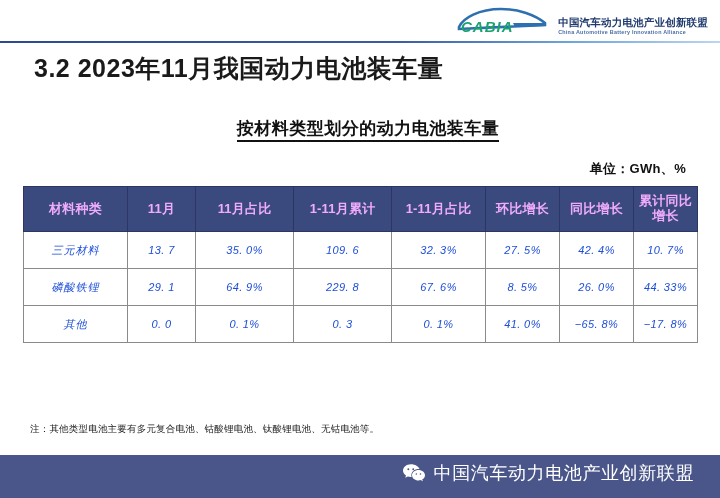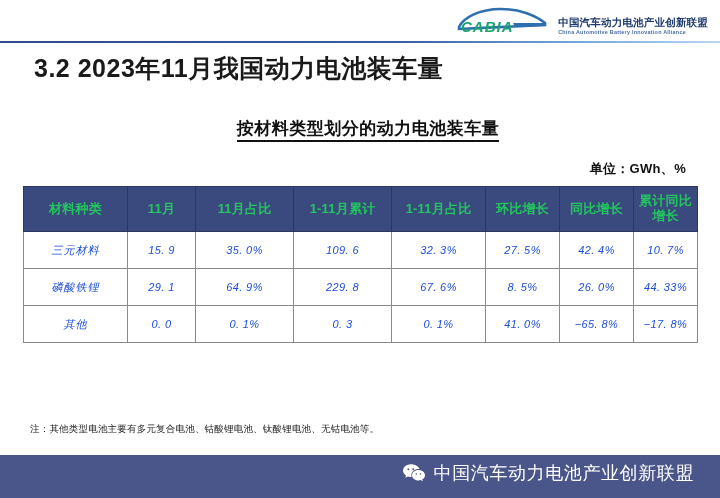--- a/index.html
+++ b/index.html
@@ -115,21 +115,21 @@
     table-layout: fixed;
   }
   table.data-table th,
   table.data-table td {
     border: 1px solid #8a8a8a;
     text-align: center;
     vertical-align: middle;
   }
   table.data-table thead th {
     background: #3b4a7e;
-    color: #22c55e;
+    color: #f0abfc;
     font-size: 13px;
     font-weight: bold;
     height: 42px;
     line-height: 1.12;
     border-color: #2b3760;
     letter-spacing: 0.2px;
   }
   table.data-table tbody td {
     height: 34px;
     font-size: 11px;
@@ -235,21 +235,21 @@
         <th>1-11月累计</th>
         <th>1-11月占比</th>
         <th>环比增长</th>
         <th>同比增长</th>
         <th>累计同比增长</th>
       </tr>
     </thead>
     <tbody>
       <tr>
         <td class="rowhead">三元材料</td>
-        <td>15. 9</td>
+        <td>13. 7</td>
         <td>35. 0%</td>
         <td>109. 6</td>
         <td>32. 3%</td>
         <td>27. 5%</td>
         <td>42. 4%</td>
         <td>10. 7%</td>
       </tr>
       <tr>
         <td class="rowhead">磷酸铁锂</td>
         <td>29. 1</td>

